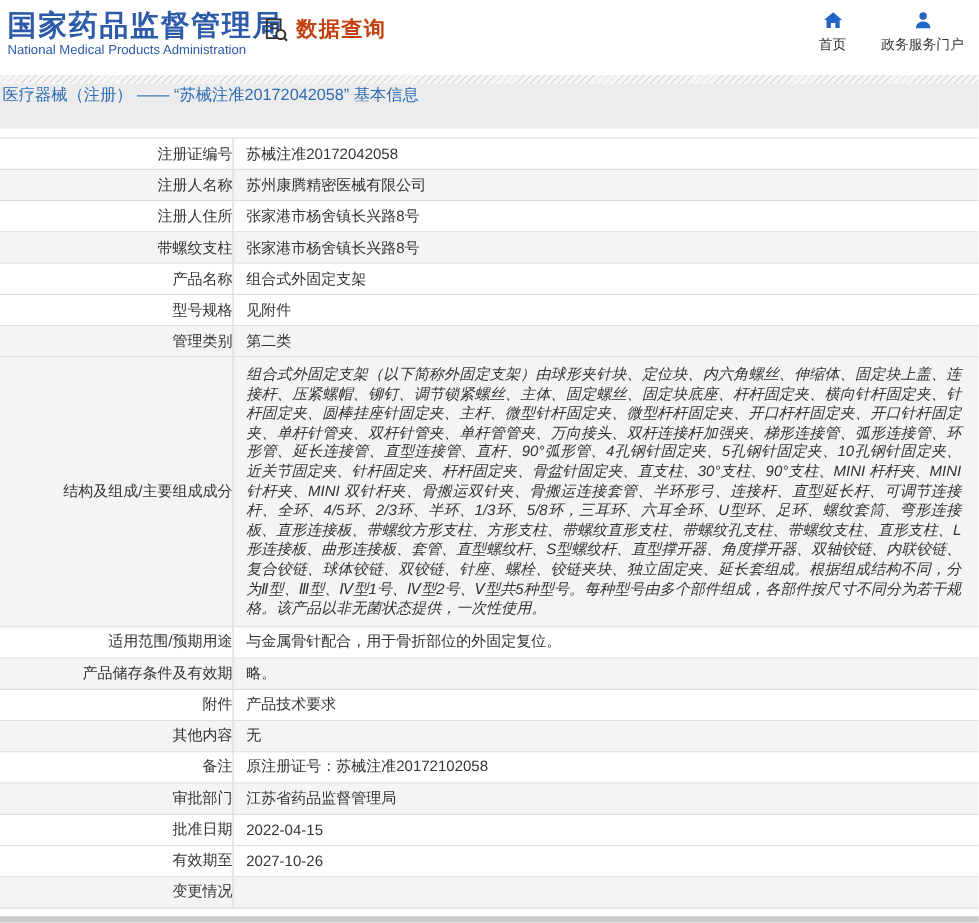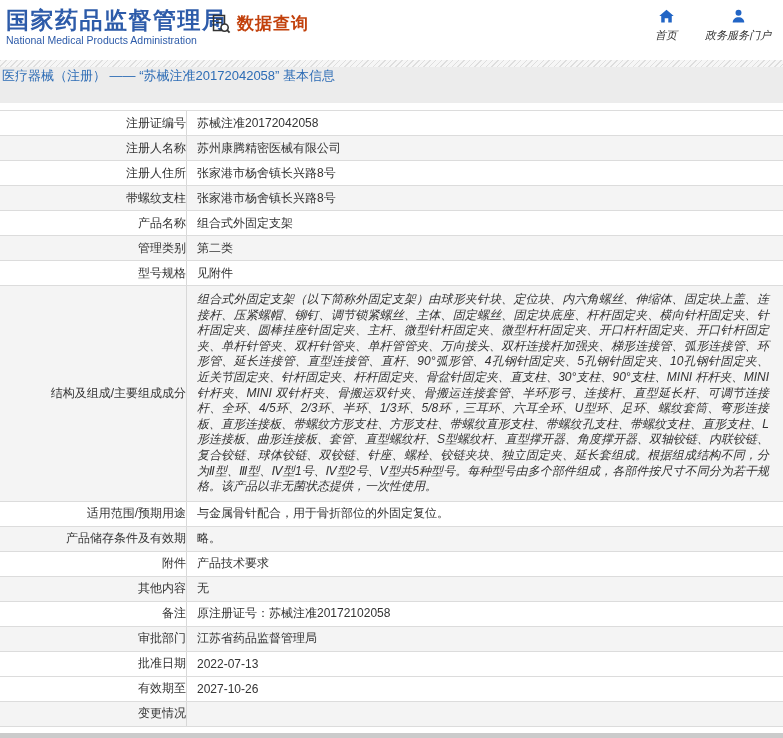--- a/index.html
+++ b/index.html
@@ -8,21 +8,21 @@
 
   
   .site-header { position:relative; height:60px; background:#fff; }
   .logo { position:absolute; left:6px; top:7px; cursor:pointer; }
   .logo-cn { color:#2d5ba9; font-size:23px; font-weight:bold; letter-spacing:1.5px; line-height:26px; }
   .logo-en { color:#2d5ba9; font-size:10.5px; line-height:14px; }
   .section-title { position:absolute; left:210px; top:12px; display:flex; align-items:center; gap:5px; }
   .section-title span { font-size:17px; color:#c2410c; font-weight:600; letter-spacing:1px; }
   .top-nav { position:absolute; right:12px; top:8px; display:flex; gap:28px; }
   .nav-item { display:flex; flex-direction:column; align-items:center; gap:3px; cursor:pointer; text-decoration:none; }
-  .nav-item span { font-size:11px; color:#333;font-style:italic; }
+  .nav-item span { font-size:11px; color:#333; }
 
   
   .hatch { height:7px; background:repeating-linear-gradient(135deg,#dedede 0 1px,#f6f6f6 1px 4px); }
   .breadcrumb { height:36px; background:#ececec; display:flex; align-items:flex-start; padding-left:2px; }
   .breadcrumb span { color:#2d6cb5; font-size:13px; }
 
   
   .info-table { margin-top:7px; border-top:1px solid #dcdcdc; }
   .row { display:flex; height:25px; border-bottom:1px solid #dcdcdc; background:#fff; }
   .row.alt { background:#f4f4f4; }
@@ -104,31 +104,31 @@
           <span>带螺纹支柱</span>
         </div>
         <div class="cell-value">张家港市杨舍镇长兴路8号</div>
       </div>
       <div class="row">
         <div class="cell-label">
           <span>产品名称</span>
         </div>
         <div class="cell-value">组合式外固定支架</div>
       </div>
+      <div class="row">
+        <div class="cell-label">
+          <span>型号规格</span>
+        </div>
+        <div class="cell-value">见附件</div>
+      </div>
       <div class="row alt">
         <div class="cell-label">
           <span>管理类别</span>
         </div>
         <div class="cell-value">第二类</div>
-      </div>
-      <div class="row">
-        <div class="cell-label">
-          <span>型号规格</span>
-        </div>
-        <div class="cell-value">见附件</div>
       </div>
       <div class="row alt tall">
         <div class="cell-label">
           <span>结构及组成/主要组成成分</span>
         </div>
         <div class="cell-value">组合式外固定支架（以下简称外固定支架）由球形夹针块、定位块、内六角螺丝、伸缩体、固定块上盖、连接杆、压紧螺帽、铆钉、调节锁紧螺丝、主体、固定螺丝、固定块底座、杆杆固定夹、横向针杆固定夹、针杆固定夹、圆棒挂座针固定夹、主杆、微型针杆固定夹、微型杆杆固定夹、开口杆杆固定夹、开口针杆固定夹、单杆针管夹、双杆针管夹、单杆管管夹、万向接头、双杆连接杆加强夹、梯形连接管、弧形连接管、环形管、延长连接管、直型连接管、直杆、90°弧形管、4孔钢针固定夹、5孔钢针固定夹、10孔钢针固定夹、近关节固定夹、针杆固定夹、杆杆固定夹、骨盆针固定夹、直支柱、30°支柱、90°支柱、MINI 杆杆夹、MINI 针杆夹、MINI 双针杆夹、骨搬运双针夹、骨搬运连接套管、半环形弓、连接杆、直型延长杆、可调节连接杆、全环、4/5环、2/3环、半环、1/3环、5/8环，三耳环、六耳全环、U型环、足环、螺纹套筒、弯形连接板、直形连接板、带螺纹方形支柱、方形支柱、带螺纹直形支柱、带螺纹孔支柱、带螺纹支柱、直形支柱、L形连接板、曲形连接板、套管、直型螺纹杆、S型螺纹杆、直型撑开器、角度撑开器、双轴铰链、内联铰链、复合铰链、球体铰链、双铰链、针座、螺栓、铰链夹块、独立固定夹、延长套组成。根据组成结构不同，分为Ⅱ型、Ⅲ型、Ⅳ型1号、Ⅳ型2号、Ⅴ型共5种型号。每种型号由多个部件组成，各部件按尺寸不同分为若干规格。该产品以非无菌状态提供，一次性使用。</div>
       </div>
       <div class="row">
         <div class="cell-label">
           <span>适用范围/预期用途</span>
@@ -162,21 +162,21 @@
       <div class="row alt">
         <div class="cell-label">
           <span>审批部门</span>
         </div>
         <div class="cell-value">江苏省药品监督管理局</div>
       </div>
       <div class="row">
         <div class="cell-label">
           <span>批准日期</span>
         </div>
-        <div class="cell-value">2022-07-13</div>
+        <div class="cell-value">2022-04-15</div>
       </div>
       <div class="row">
         <div class="cell-label">
           <span>有效期至</span>
         </div>
         <div class="cell-value">2027-10-26</div>
       </div>
       <div class="row alt">
         <div class="cell-label">
           <span>变更情况</span>

